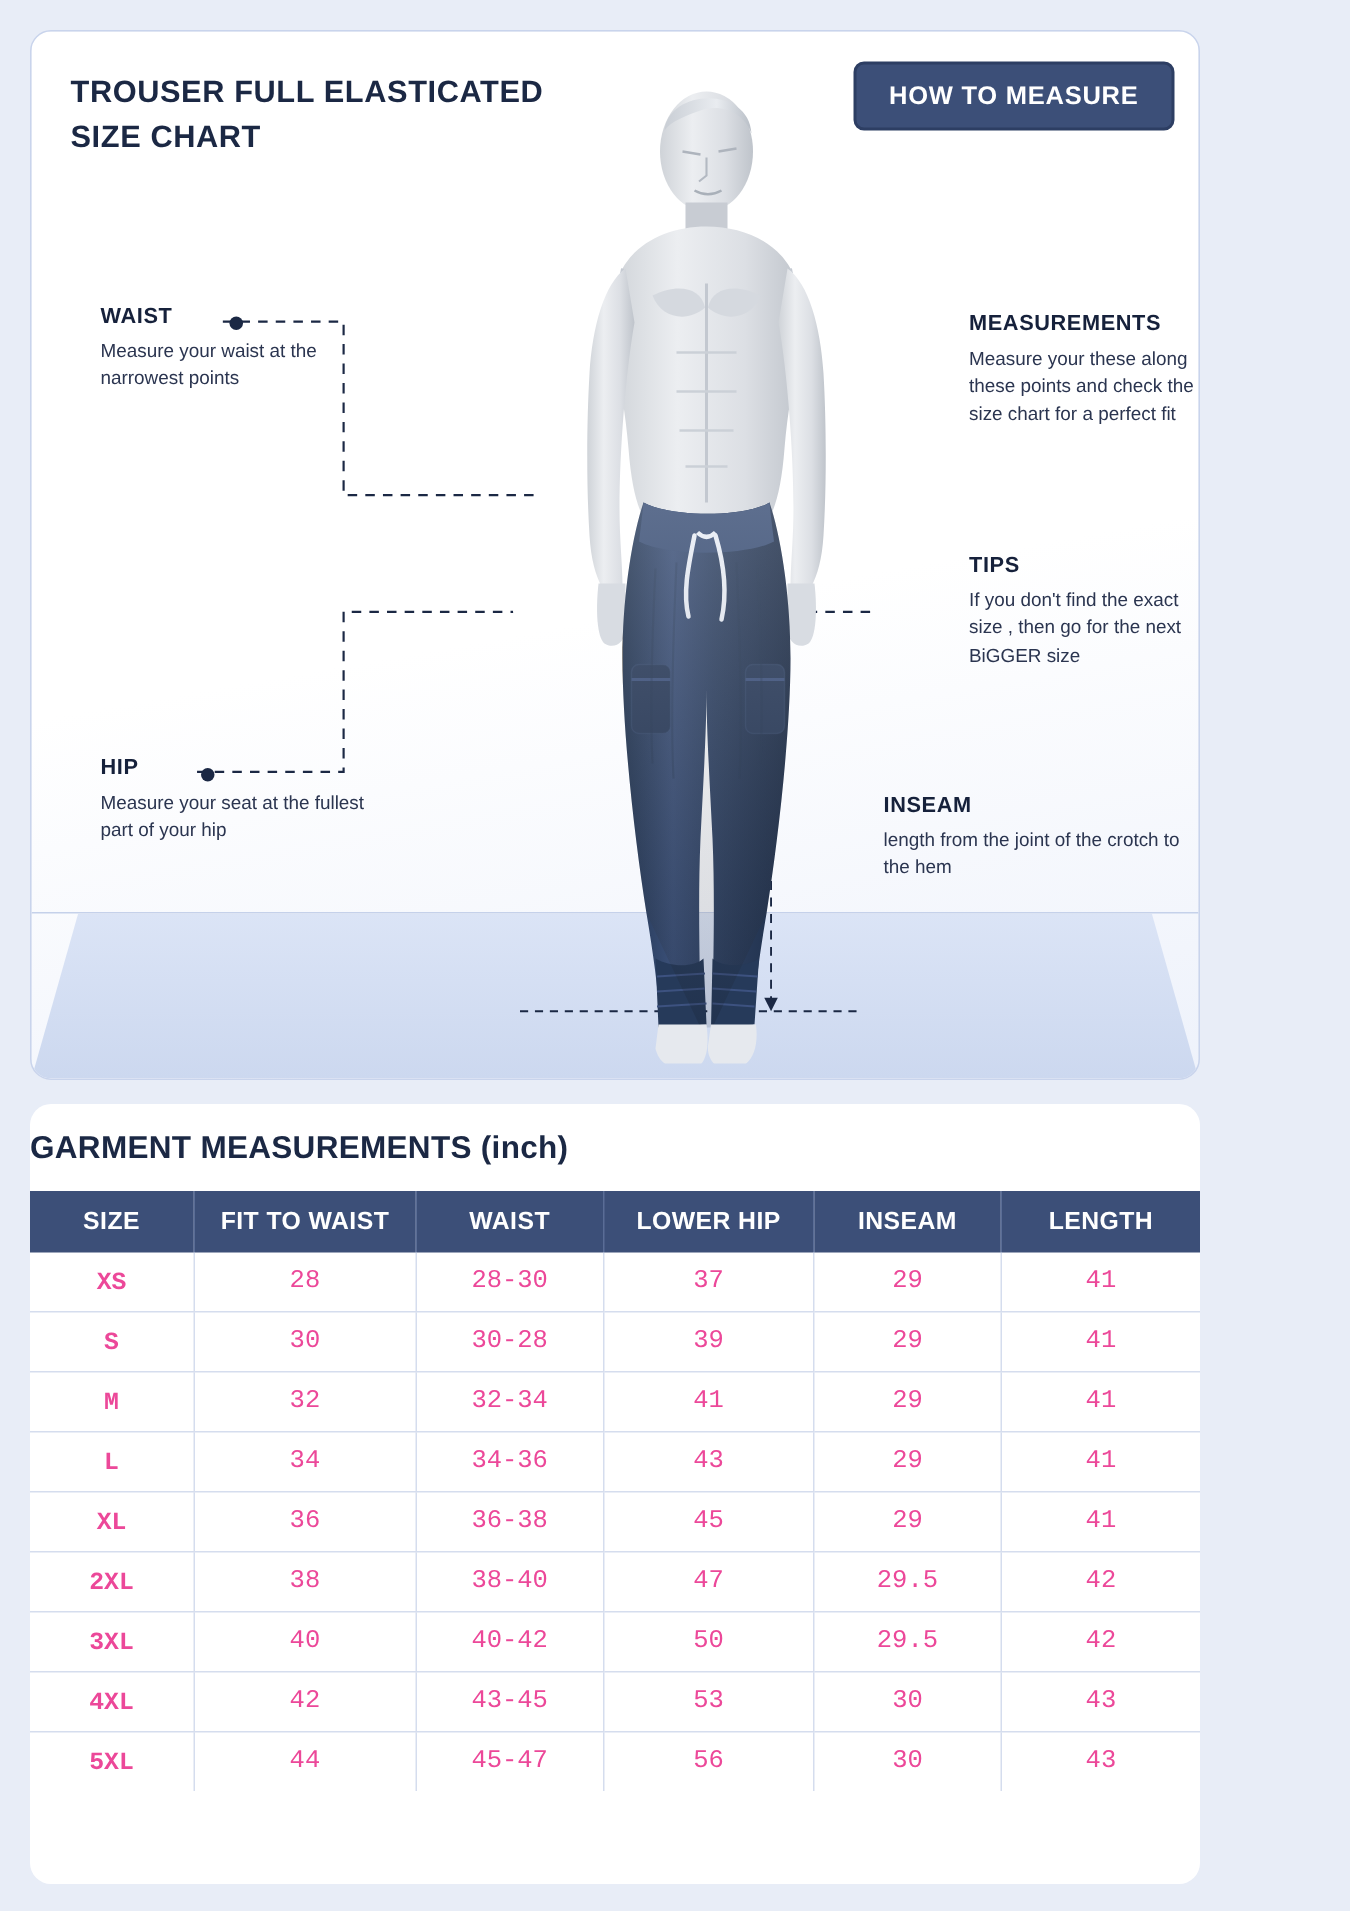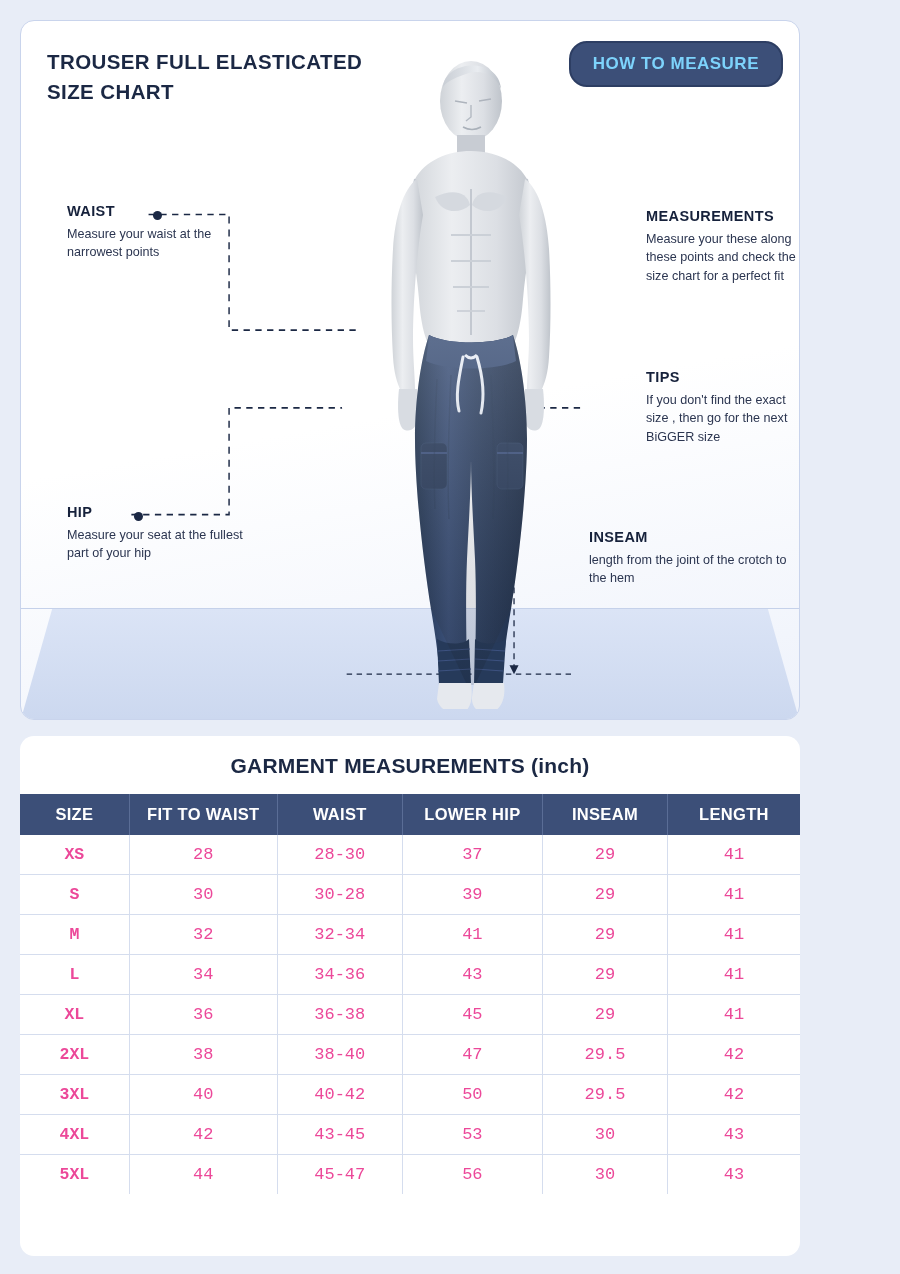--- a/index.html
+++ b/index.html
@@ -54,26 +54,26 @@
     letter-spacing: 0.4px;
     line-height: 1.45;
     color: #1b2844;
     max-width: 330px;
   }
   .how-to-measure {
     position: absolute;
     right: 16px;
     top: 20px;
     background: #3c4f78;
-    color: #7dd3fc;
+    color: #ffffff;
     font-size: 17px;
     font-weight: bold;
     letter-spacing: 0.5px;
     padding: 11px 22px;
-    border-radius: 18px;
+    border-radius: 7px;
     border: 2px solid #2d3e63;
   }
 
   
   .callout { position: absolute; }
   .callout .c-head {
     font-size: 14.5px;
     font-weight: bold;
     letter-spacing: 0.4px;
     margin-bottom: 6px;
@@ -123,21 +123,21 @@
   
   .table-panel {
     flex: 1;
     background: #ffffff;
     border-radius: 14px;
     overflow: hidden;
     display: flex;
     flex-direction: column;
   }
   .table-title {
-    text-align: center;
+    text-align: left;
     font-size: 21px;
     font-weight: bold;
     letter-spacing: 0.2px;
     padding: 18px 0 16px 0;
     color: #1b2844;
   }
   table {
     width: 100%;
     border-collapse: collapse;
     table-layout: fixed;

